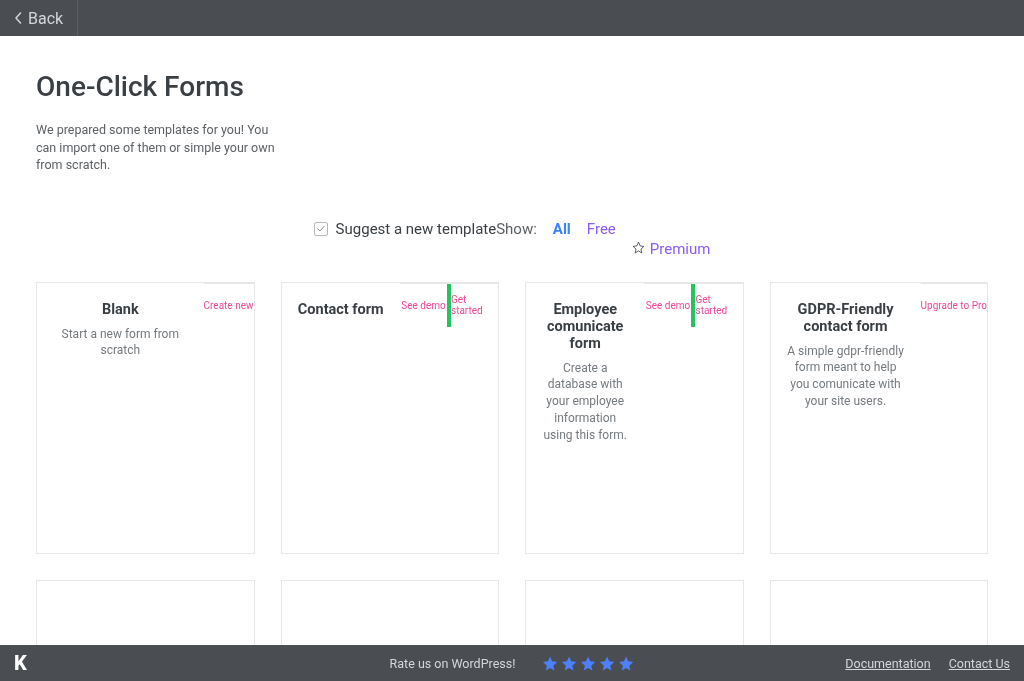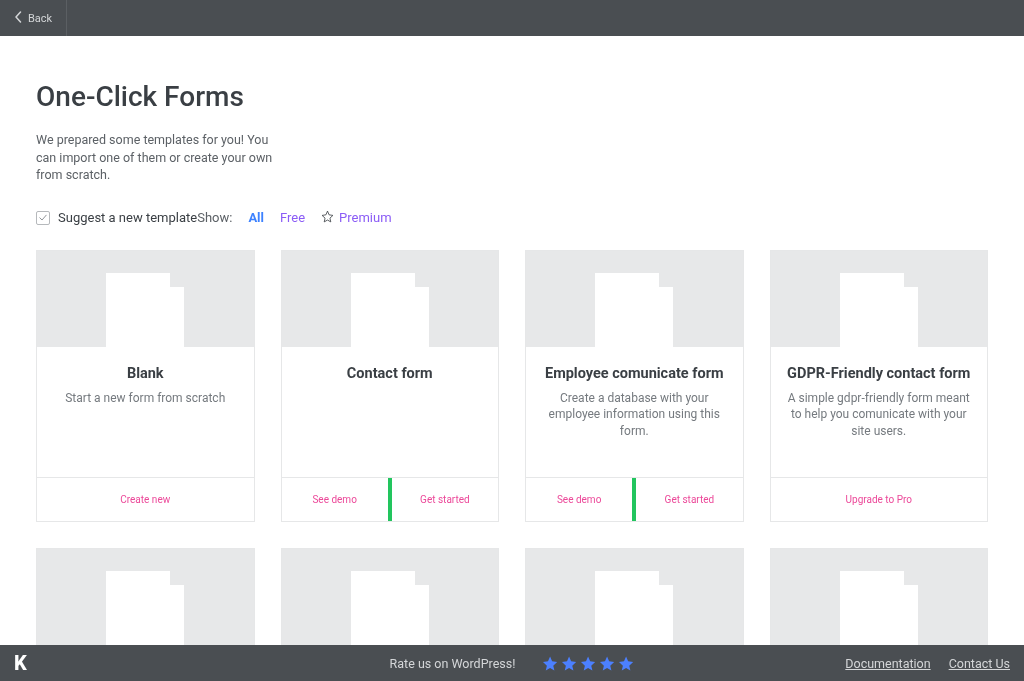--- a/index.html
+++ b/index.html
@@ -18,51 +18,51 @@
     background: #4a4e52;
     display: flex;
     align-items: stretch;
   }
   .back-btn {
     display: flex;
     align-items: center;
     gap: 6px;
     padding: 0 14px;
     color: #d4d6d8;
-    font-size: 11px;
+    font-size: 16px;
     cursor: pointer;
     border-right: 1px solid #5b5f63;
   }
   .back-btn svg { width: 8px; height: 12px; }
   
   .content {
-    padding: 44px 36px 0 36px;
+    padding: 34px 36px 0 36px;
     height: calc(681px - 36px - 36px);
     overflow: hidden;
     border-radius: 8px;
   }
   h1 {
     font-size: 28px;
     font-weight: 500;
     color: #3a3f44;
     margin-bottom: 18px;
   }
   .intro {
     font-size: 12.5px;
     color: #5c6166;
     line-height: 1.4;
     max-width: 250px;
     margin-bottom: 26px;
   }
   .toolbar-row {
     display: flex;
-    justify-content: flex-start;
+    justify-content: center;
     align-items: center;
     margin-bottom: 24px;
-    font-size: 13px;
+    font-size: 15px;
   }
   .suggest-link {
     display: flex;
     align-items: center;
     gap: 8px;
     color: #3a3f44;
     cursor: pointer;
   }
   .suggest-link .icon-box {
     width: 14px; height: 14px;
@@ -73,34 +73,34 @@
   .suggest-link .icon-box svg { width: 8px; height: 8px; }
   .filters {
     display: flex;
     align-items: center;
     gap: 16px;
   }
   .filters .label { color: #5c6166; }
   .filter-item { color: #8b5cf6; cursor: pointer; }
   .filter-item.active { color: #3d82ff; font-weight: bold; }
   .filter-premium {
-    display: flex; align-items: center; gap: 5px;
+    display: flex; align-items: center; gap: 5px; margin-top: 40px;
   }
   .filter-premium svg { width: 13px; height: 13px; }
   
   .grid {
     display: grid;
     grid-template-columns: repeat(4, 1fr);
     gap: 26px;
   }
   .card {
     border: 1px solid #e6e7e8;
     background: #fff;
     display: flex;
-    flex-direction: column;
+    flex-direction: row;
     min-height: 272px;
   }
   .card-preview {
     height: 96px;
     background: #e7e8e9;
     position: relative;
     overflow: hidden;
     flex-shrink: 0;
   }
   .card-preview .doc {
@@ -210,21 +210,21 @@
       <svg viewBox="0 0 8 12">
           <path d="M6.5 1 2 6l4.5 5" stroke="#d4d6d8" stroke-width="1.5" fill="none" stroke-linecap="round" stroke-linejoin="round"></path>
         </svg>
     </span>
     <span>Back</span>
   </div>
 </div>
 
 <div class="content">
   <h1>One-Click Forms</h1>
-  <p class="intro">We prepared some templates for you! You can import one of them or create your own from scratch.</p>
+  <p class="intro">We prepared some templates for you! You can import one of them or simple your own from scratch.</p>
 
   <div class="toolbar-row">
     <div class="suggest-link">
       <span class="icon-box">
         <svg viewBox="0 0 10 10">
             <path d="M1 4.8 3.8 7.5 9 1.5" stroke="#8c9094" stroke-width="1.2" fill="none" stroke-linecap="round" stroke-linejoin="round"></path>
           </svg>
       </span>
       <span>Suggest a new template</span>
     </div>

